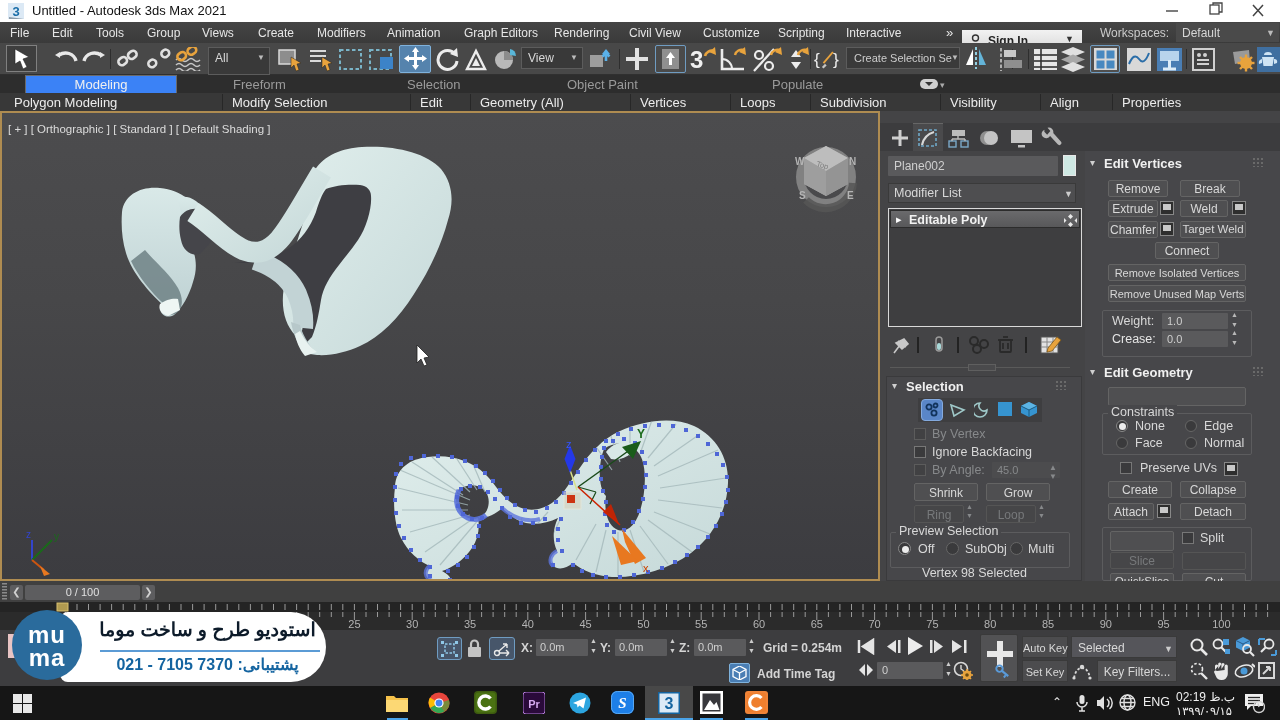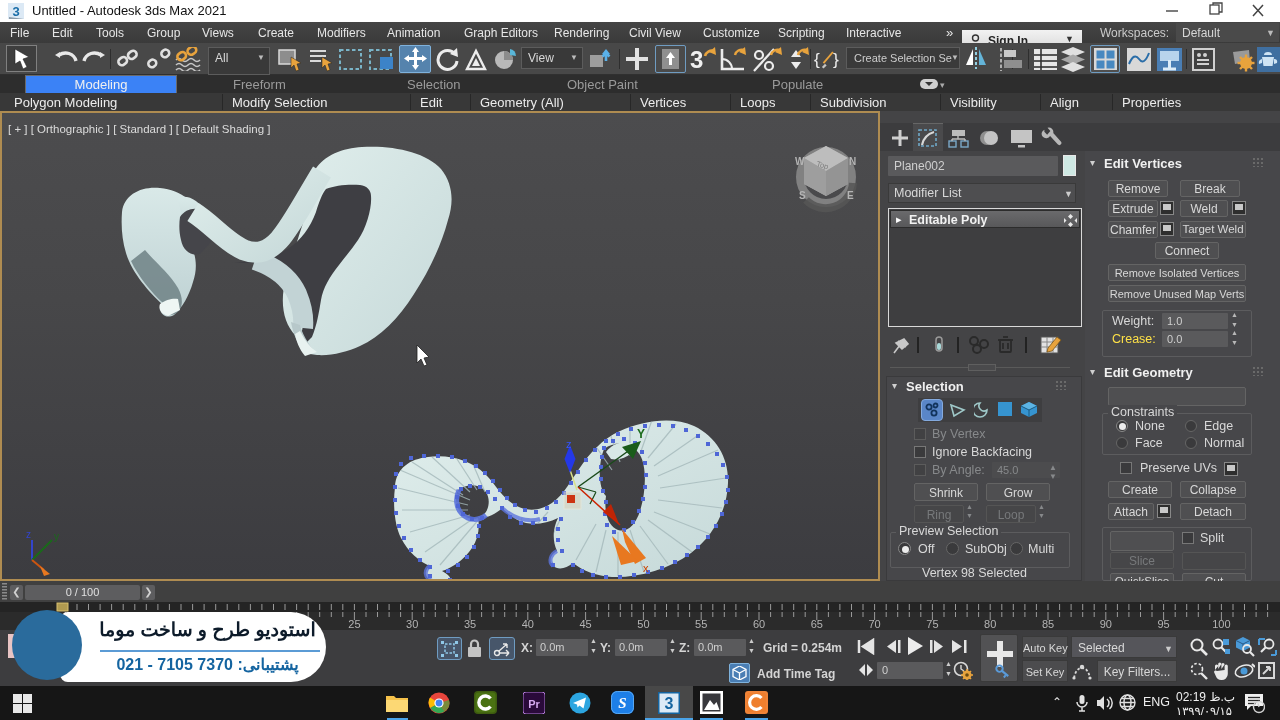--- a/index.html
+++ b/index.html
@@ -787,21 +787,21 @@
   <div class="btn3" style="left:300px;top:110px;width:66px;height:17px;padding-top:1px;font-size:11.5px">Target Weld</div>
   <div class="btn3" style="left:275px;top:131px;width:64px;height:17px;padding-top:1px">Connect</div>
   <div class="btn3" style="left:228px;top:153px;width:138px;height:17px;padding-top:2px;font-size:11px">Remove Isolated Vertices</div>
   <div class="btn3" style="left:228px;top:174px;width:138px;height:17px;padding-top:2px;font-size:11px">Remove Unused Map Verts</div>
   <div class="abs" style="left:222px;top:199px;width:150px;height:47px;border:1px solid #5c5c5e;border-radius:2px;"></div>
   <span class="abs" style="left:232px;top:203px;color:#d8d8d8;font-size:12.5px">Weight:</span>
   <div class="field" style="left:282px;top:202px;width:66px;height:16px;">
       <span class="abs" style="left:5px;top:2px">1.0</span>
     </div>
   <span class="abs" style="left:351px;top:201px;color:#b8b8b8;font-size:7px;line-height:5px;">▲<br><br>▼</span>
-  <span class="abs" style="left:232px;top:221px;color:#fde047;font-size:12.5px">Crease:</span>
+  <span class="abs" style="left:232px;top:221px;color:#e5e5e5;font-size:12.5px">Crease:</span>
   <div class="field" style="left:282px;top:220px;width:66px;height:16px;">
       <span class="abs" style="left:5px;top:2px">0.0</span>
     </div>
   <span class="abs" style="left:351px;top:219px;color:#b8b8b8;font-size:7px;line-height:5px;">▲<br><br>▼</span>
   <span class="abs" style="left:210px;top:255px;color:#cfcfcf;font-size:10px">▾</span>
   <span class="rollhead" style="left:224px;top:254px;">Edit Geometry</span>
   <svg class="abs" style="left:373px;top:256px" width="12" height="9" viewBox="0 0 12 9">
       <g fill="#6a6a6a">
         <rect x="0" y="0" width="2" height="2"></rect>
         <rect x="4" y="0" width="2" height="2"></rect>
@@ -1345,16 +1345,17 @@
   <div class="abs" style="left:387px;top:32px;width:21px;height:2px;background:#4aa3e8"></div>
   <div class="abs" style="left:645px;top:32px;width:48px;height:2px;background:#4aa3e8"></div>
   <div class="abs" style="left:700px;top:32px;width:23px;height:2px;background:#4aa3e8"></div>
   <div class="abs" style="left:745px;top:32px;width:23px;height:2px;background:#4aa3e8"></div>
 </div>
 <div class="abs" id="logo-overlay" style="left:0;top:598px;width:340px;height:92px;">
   <div class="abs" style="left:8px;top:36px;width:22px;height:24px;background:#e8c4c4;"></div>
   <div class="abs" style="left:28px;top:48px;width:26px;height:20px;background:#d8d8d8;color:#333;font-size:13px;padding:2px 0 0 4px;">M</div>
   <div class="abs" style="left:60px;top:14px;width:266px;height:70px;background:#fff;border-radius:8px 36px 36px 8px;"></div>
   <div class="abs" style="left:12px;top:12px;width:70px;height:70px;border-radius:50%;background:#2a6b9c;"></div>
+  <div class="abs" style="left:12px;top:12px;width:70px;height:70px;color:#fff;font-weight:bold;text-align:center;font-size:24px;line-height:23px;padding-top:13px;letter-spacing:1px;">mu<br>ma</div>
   <div class="abs" style="left:95px;top:20px;width:225px;height:26px;color:#0d1b2a;font-size:19px;font-weight:bold;text-align:center;direction:rtl;">استودیو طرح و ساخت موما</div>
   <div class="abs" style="left:100px;top:52px;width:220px;height:1.5px;background:#5b9bd5;"></div>
   <div class="abs" style="left:95px;top:57px;width:225px;height:24px;color:#1464a0;font-size:16px;font-weight:bold;text-align:center;direction:rtl;">پشتیبانی: 7370 7105 - 021</div>
 </div>
 
 </body></html>

